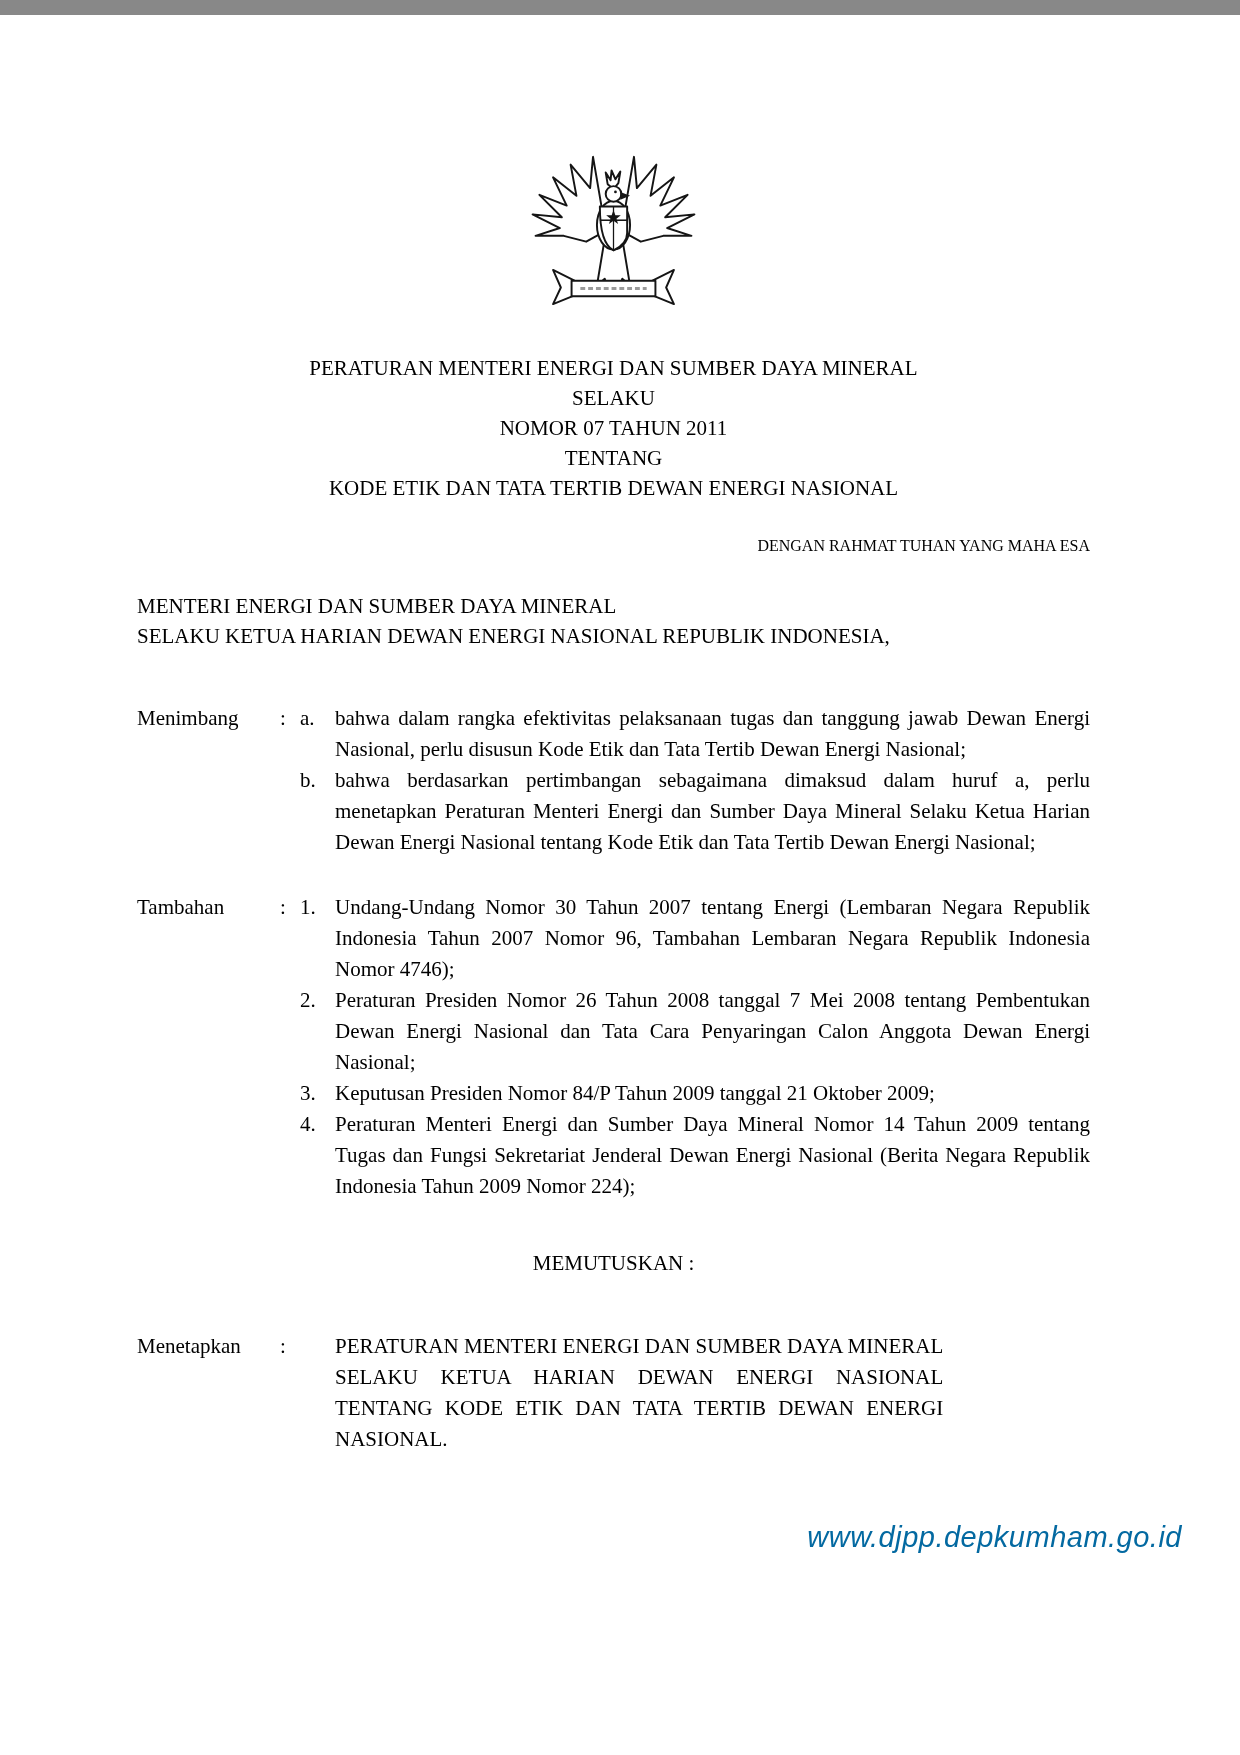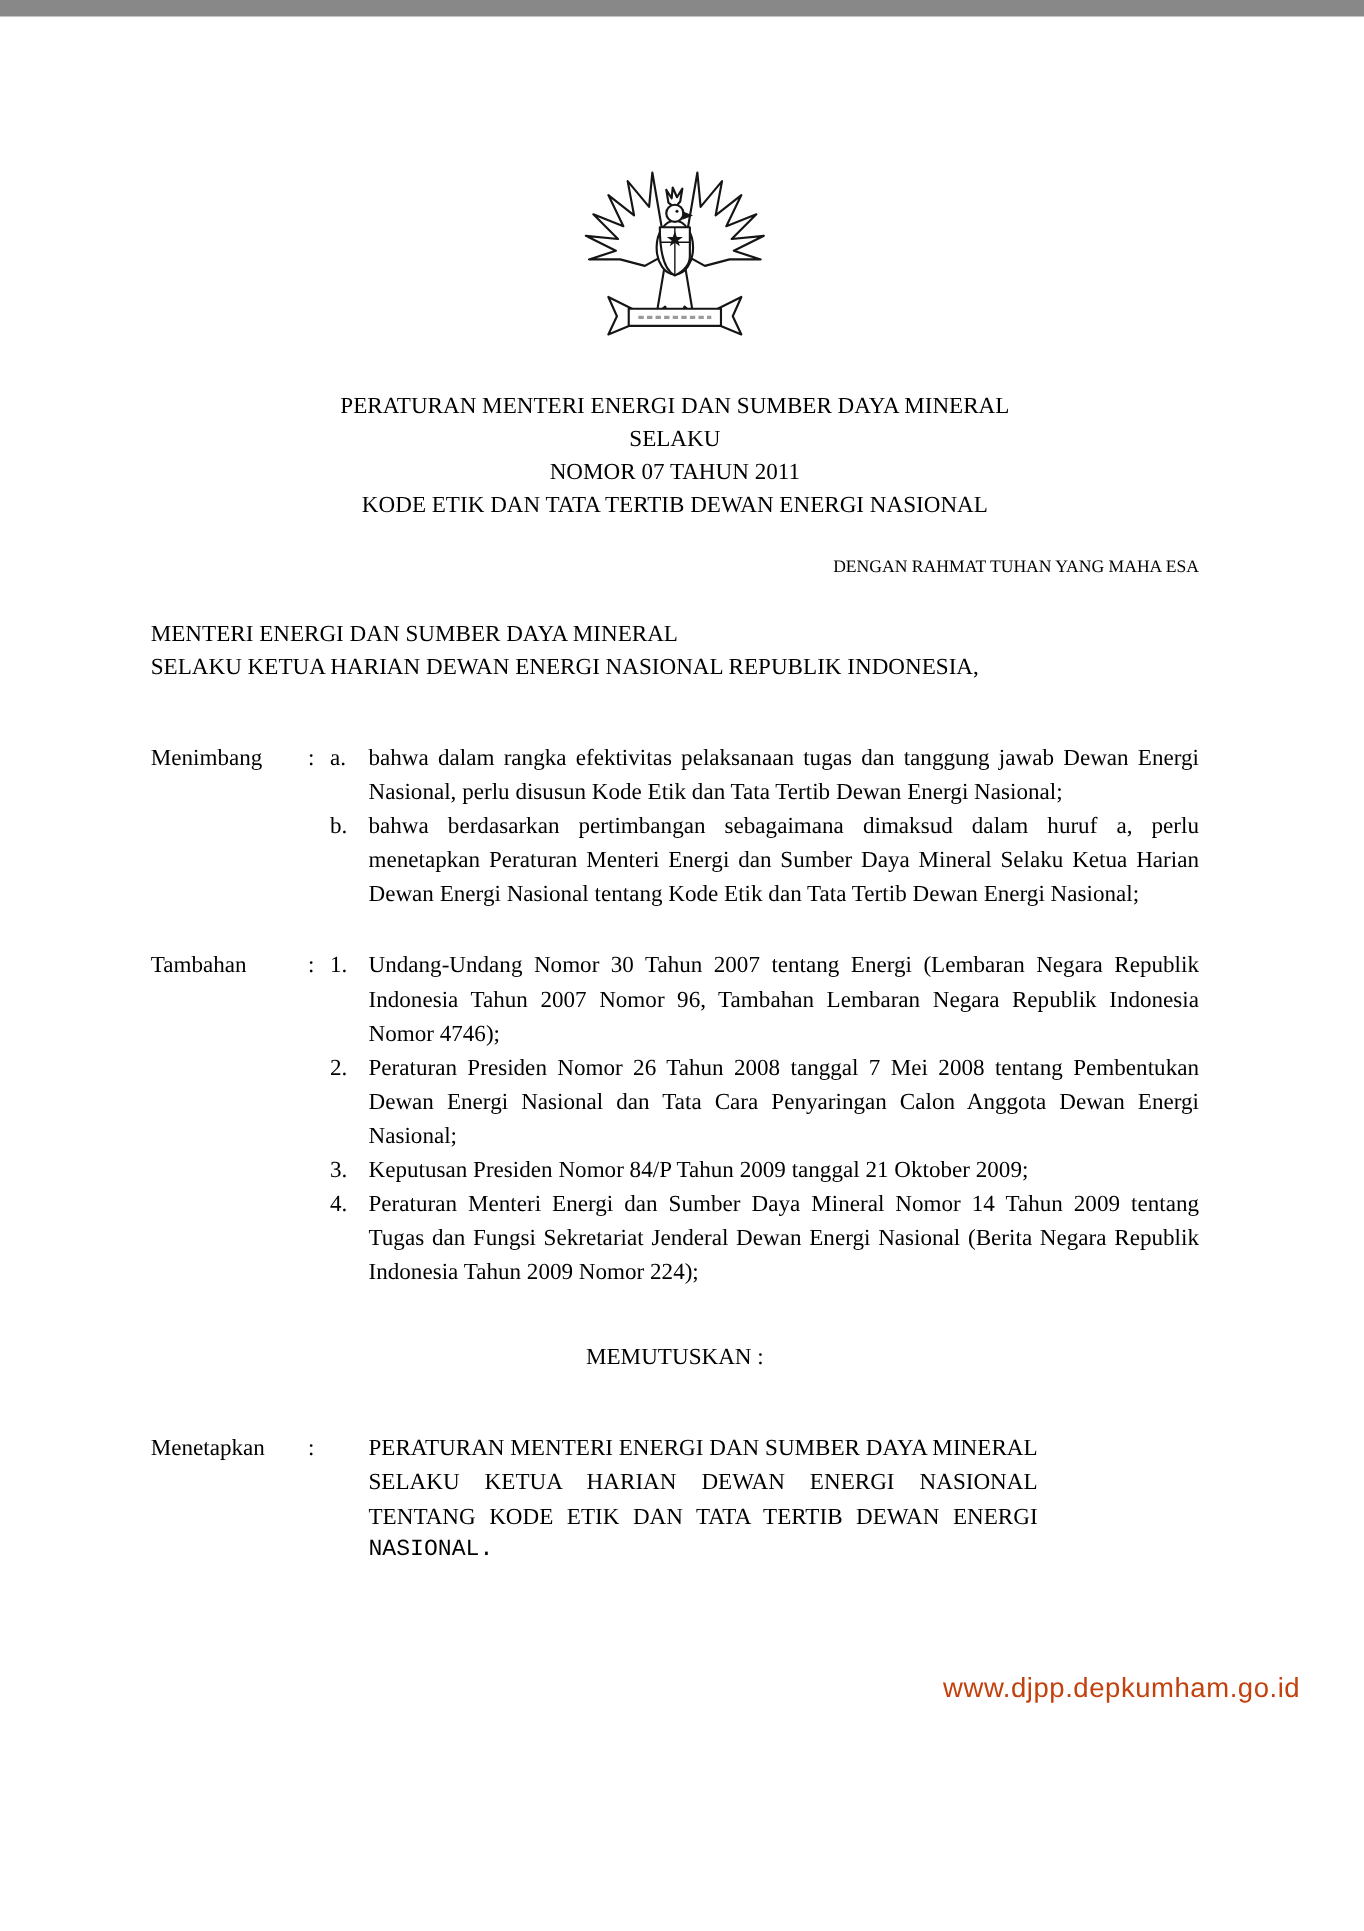--- a/index.html
+++ b/index.html
@@ -60,30 +60,30 @@
   }
   .decision-lines { }
   .decision-line {
     font-size: 21px;
     line-height: 31px;
     text-align: justify;
     text-align-last: justify;
   }
   .decision-line.last {
     text-align-last: left;
-    font-family: Liberation Mono, monospace;
   }
   .watermark {
     position: absolute;
     top: 1506px;
     right: 58px;
     font-family: "Liberation Sans", sans-serif;
-    font-size: 25px;
-    color: #c2410c;
+    font-size: 29px;
+    color: #0369a1;
     letter-spacing: 0.5px;
+    font-style: italic;
   }
   svg .ln { fill: #ffffff; stroke: #151515; stroke-width: 2; stroke-linejoin: round; }
   svg .blk { fill: #151515; stroke: none; }
 </style>
 </head>
 <body>
 
 <div class="page">
 
   <div class="emblem-wrap">
@@ -115,20 +115,21 @@
       <path class="blk" d="M100,66.5 L101.9,72 L107.5,72 L103,75.4 L104.7,80.8 L100,77.5 L95.3,80.8 L97,75.4 L92.5,72 L98.1,72 Z"></path>
 
       <line x1="66" y1="147" x2="134" y2="147" stroke="#9a9a9a" stroke-width="3" stroke-dasharray="5,3"></line>
     </svg>
   </div>
 
   <div class="title-block">
     <div class="title-line">PERATURAN MENTERI ENERGI DAN SUMBER DAYA MINERAL</div>
     <div class="title-line">SELAKU</div>
     <div class="title-line">NOMOR 07 TAHUN 2011</div>
+    <div class="title-line">TENTANG</div>
     <div class="title-line">KODE ETIK DAN TATA TERTIB DEWAN ENERGI NASIONAL</div>
   </div>
 
   <div class="invocation">DENGAN RAHMAT TUHAN YANG MAHA ESA</div>
 
   <div class="authority">
     <div class="authority-line">MENTERI ENERGI DAN SUMBER DAYA MINERAL</div>
     <div class="authority-line">SELAKU KETUA HARIAN DEWAN ENERGI NASIONAL REPUBLIK INDONESIA,</div>
   </div>
 

